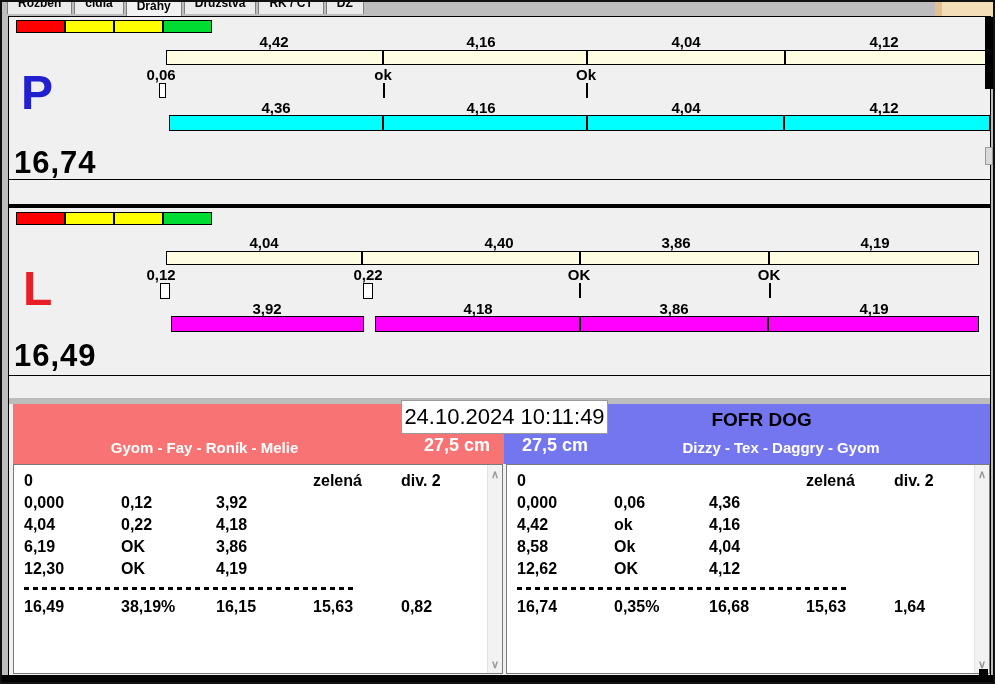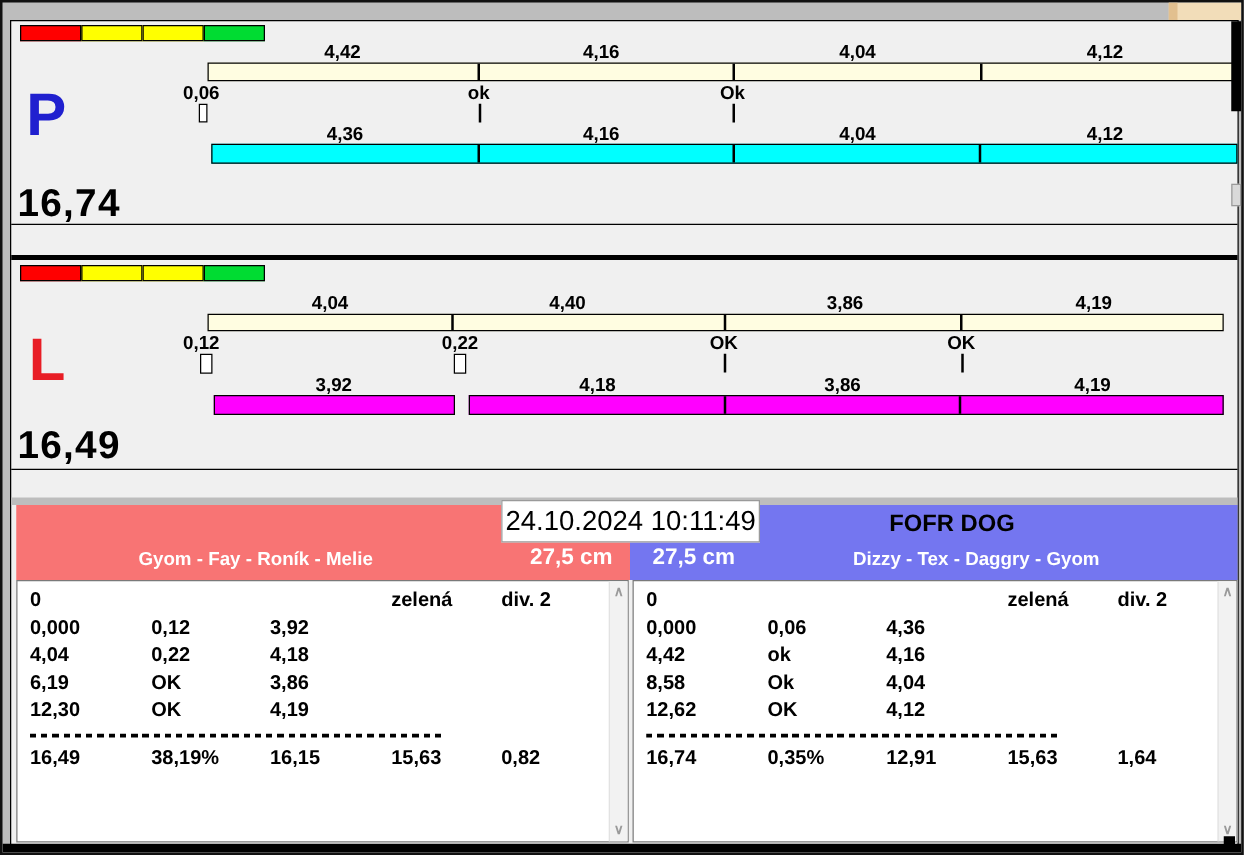--- a/index.html
+++ b/index.html
@@ -83,20 +83,28 @@
   .bottom-black { position:absolute; left:0; right:0; bottom:0; height:7px;
         background:#000; z-index:5; }
   .bottom-sq { position:absolute; right:5px; bottom:4px; width:9px; height:9px;
         background:#000; z-index:6; }
 </style>
 </head>
 <body>
 
 <div class="app">
 
+  <div class="tabstrip">
+    <div class="tab">Rozběh</div>
+    <div class="tab">čidla</div>
+    <div class="tab selected">Dráhy</div>
+    <div class="tab">Družstva</div>
+    <div class="tab">RK / ČT</div>
+    <div class="tab">DZ</div>
+  </div>
   <div class="tab-right-beige"></div>
   <div class="right-black-strip"></div>
   <div class="right-notch"></div>
 
   <div class="main">
 
     <div>
       <div class="lights" style="left:7px; top:3px;">
         <span class="light c0"></span>
         <span class="light c1"></span>
@@ -143,21 +151,21 @@
 
     <div>
       <div class="lights" style="left:7px; top:195px;">
         <span class="light c0"></span>
         <span class="light c1"></span>
         <span class="light c2"></span>
         <span class="light c3"></span>
       </div>
 
       <span class="seg-label" style="left:255px; top:217px;">4,04</span>
-      <span class="seg-label" style="left:445px; top:217px;">4,40</span>
+      <span class="seg-label" style="left:490px; top:217px;">4,40</span>
       <span class="seg-label" style="left:667px; top:217px;">3,86</span>
       <span class="seg-label" style="left:866px; top:217px;">4,19</span>
 
       <div class="bar cream" style="left:157px; top:234px; width:813px; height:14px;">
         <div class="seg" style="width:24.2%"></div>
         <div class="seg" style="width:26.8%"></div>
         <div class="seg" style="width:23.4%"></div>
         <div class="seg" style="width:25.6%"></div>
       </div>
 
@@ -284,21 +292,21 @@
         <span>12,62</span>
         <span>OK</span>
         <span>4,12</span>
           <span></span>
           <span></span>
       </div>
       <div class="dashline" style="top:122px;"></div>
       <div class="trow" style="top:131px;">
         <span>16,74</span>
         <span>0,35%</span>
-        <span>12,91</span>
+        <span>16,68</span>
         <span>15,63</span>
         <span>1,64</span>
       </div>
       <div class="sb">
         <div class="up">∧</div>
         <div class="down">∨</div>
       </div>
     </div>
 
   </div>

